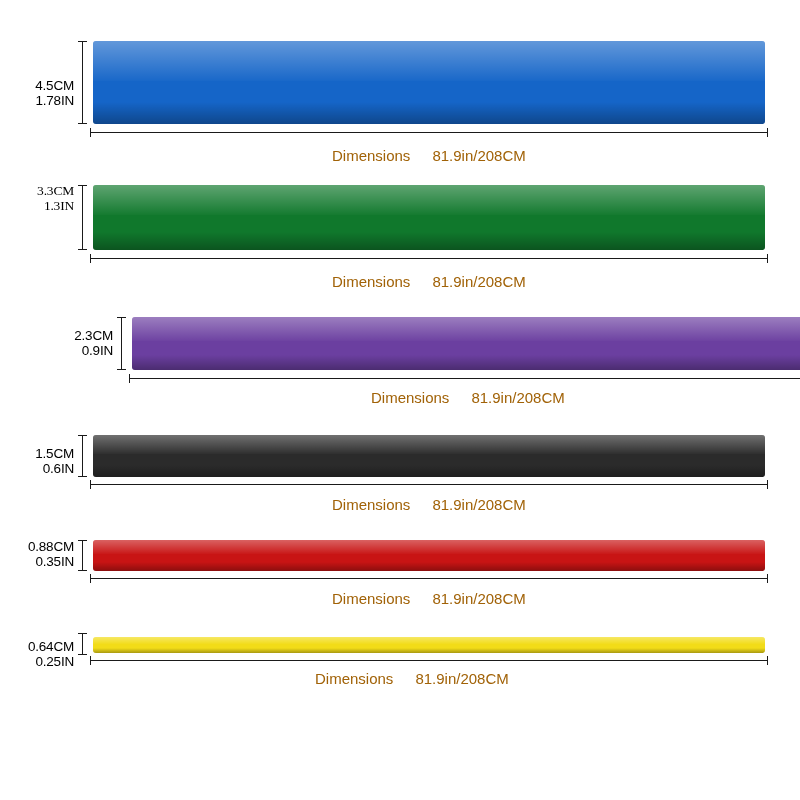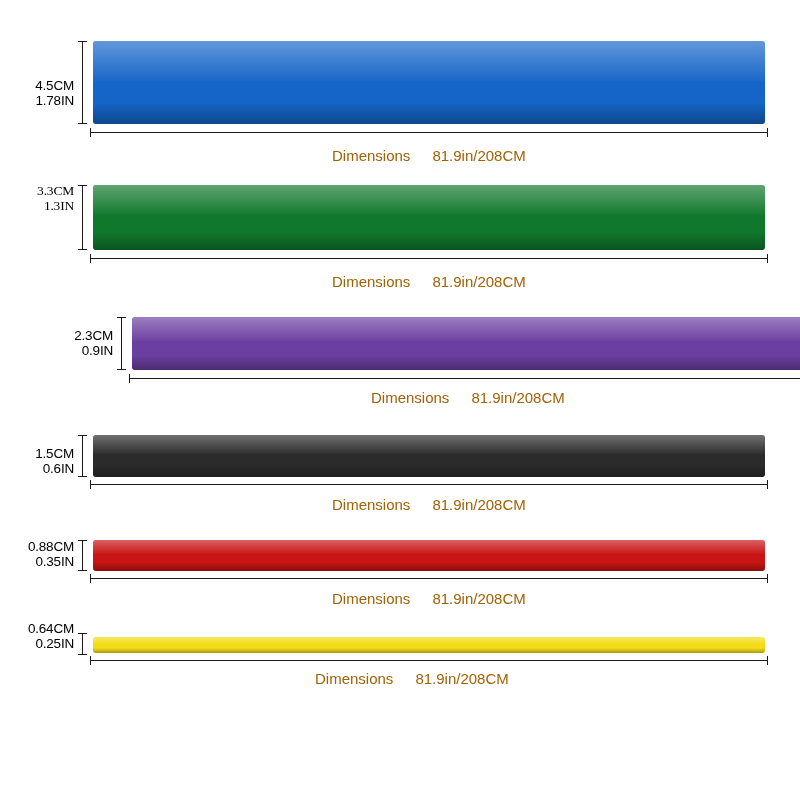--- a/index.html
+++ b/index.html
@@ -234,21 +234,21 @@
       <div class="cap l"></div>
         <div class="stem"></div>
         <div class="cap r"></div>
     </div>
     <div class="caption" style="left:332px;top:76px;">
       <span class="label">Dimensions</span><span class="value">81.9in/208CM</span>
     </div>
   </div>
 
   <div class="band-group" style="top:613px;height:100px;">
-    <div class="vlabel" style="top:8px;left:2px;width:72px;">
+    <div class="vlabel" style="top:26px;left:2px;width:72px;">
       <span class="cm">0.64CM</span>
       <span class="in">0.25IN</span>
     </div>
     <div class="vcal" style="left:78px;top:20px;height:22px;">
       <div class="cap top"></div>
         <div class="stem"></div>
         <div class="cap bot"></div>
     </div>
     <div class="band" style="left:93px;top:24px;width:672px;height:16px;background:#F2DC18;">
       <div class="sheen" style="top:0;height:7px;"></div>

